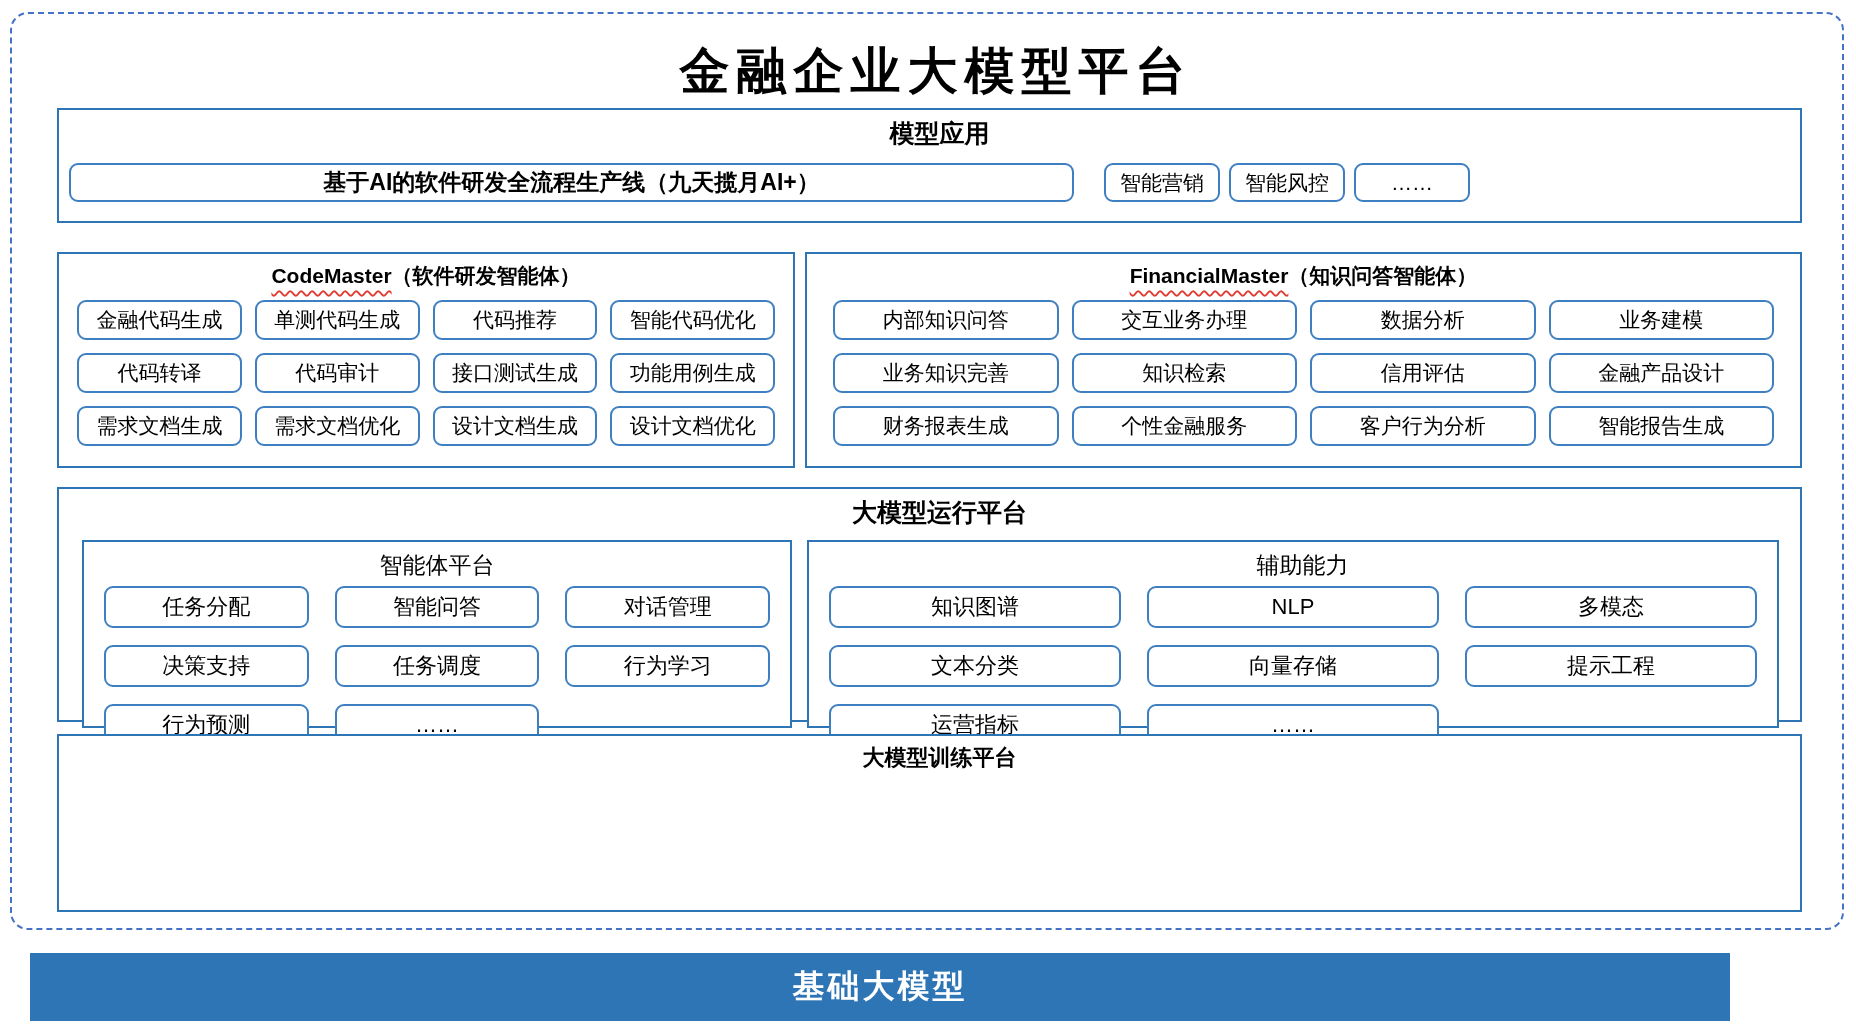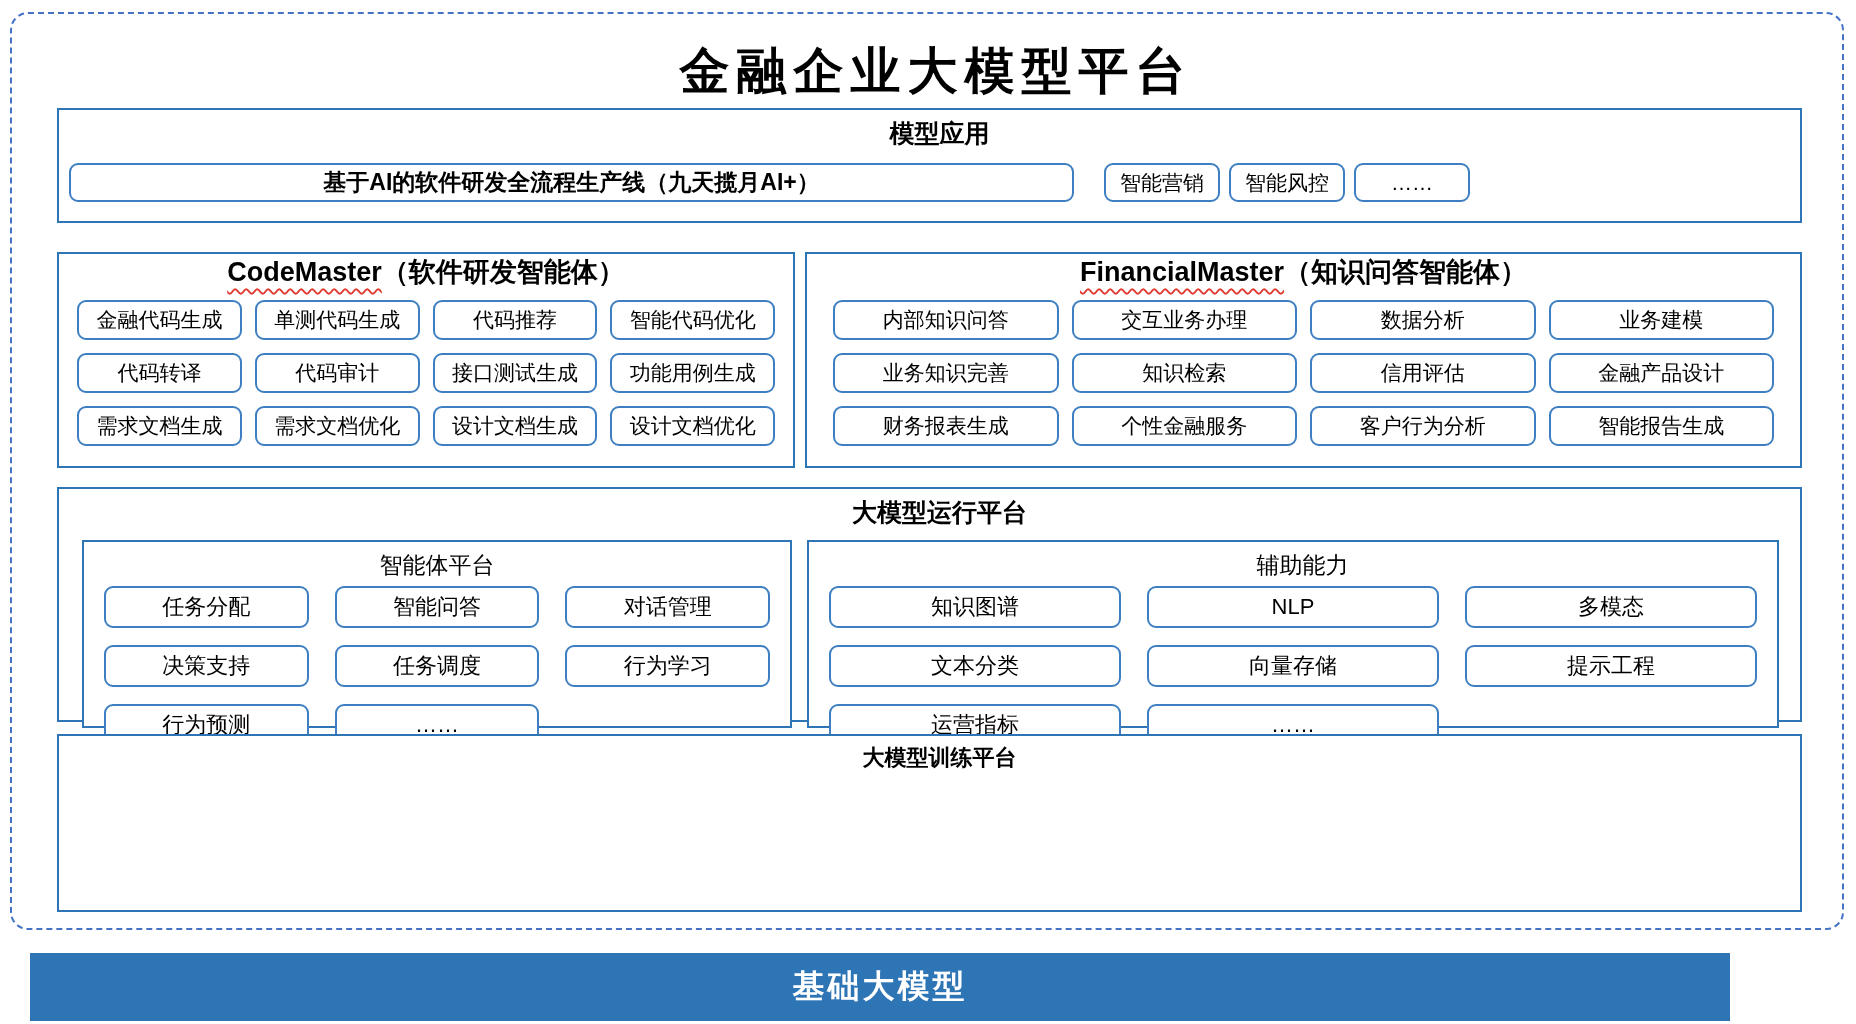--- a/index.html
+++ b/index.html
@@ -38,21 +38,21 @@
   .sec1 { left: 57px; top: 108px; width: 1745px; height: 115px; }
   .sec1 .pill { position: absolute; top: 53px; height: 39px; }
   .pill-pipeline { left: 10px; width: 1005px; font-weight: bold; font-size: 23px; }
   .s1-i0 { left: 1045px; width: 116px; }
   .s1-i1 { left: 1170px; width: 116px; }
   .s1-i2 { left: 1295px; width: 116px; }
   
   .sec2l { left: 57px;  top: 252px; width: 738px; height: 216px; }
   .sec2r { left: 805px; top: 252px; width: 997px; height: 216px; }
   .master-title {
-    text-align: center; font-size: 27px; font-weight: bold; 
+    text-align: center; font-size: 21px; font-weight: bold; padding-top: 8px;
   }
   .wavy {
     text-decoration-line: underline;
     text-decoration-style: wavy;
     text-decoration-color: var(--wavy-red, #E03C31);
     text-decoration-thickness: 2px;
     text-underline-offset: 7px;
     text-decoration-skip-ink: none;
   }
   .grid4x3 {

